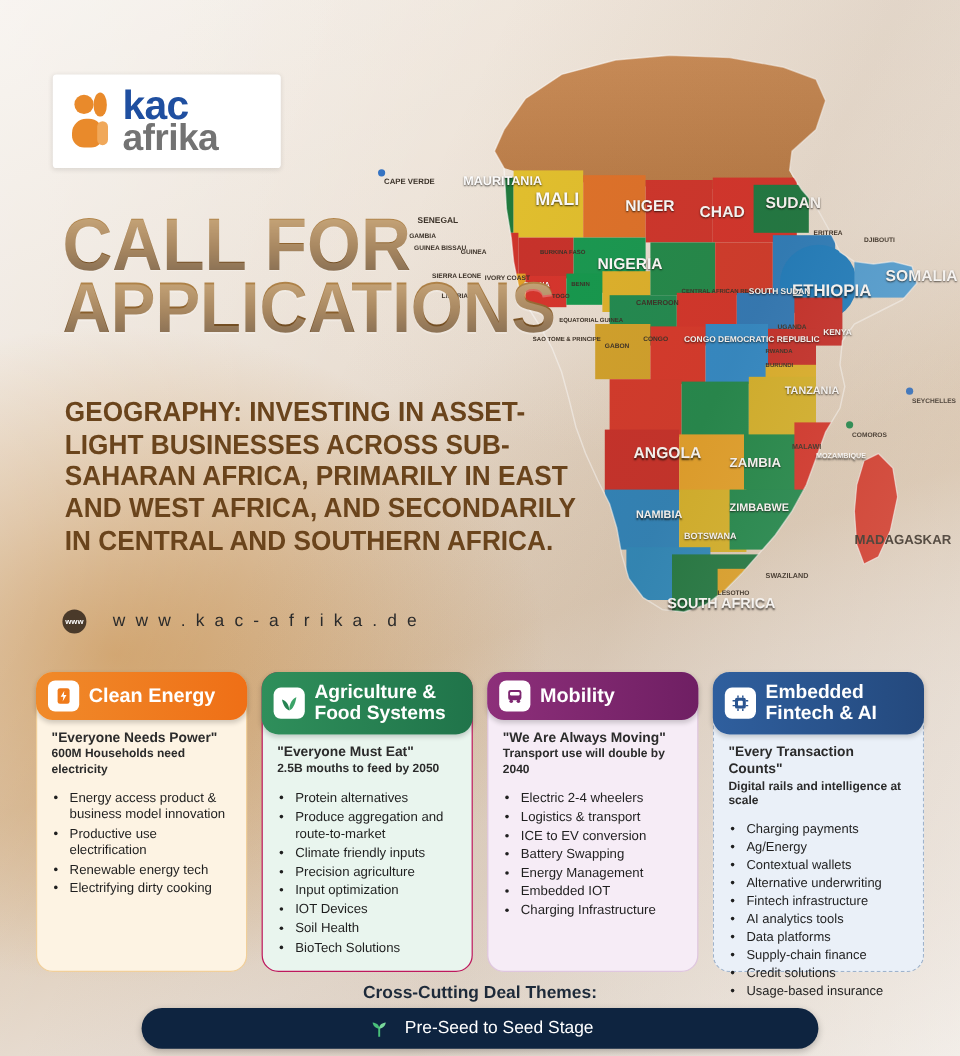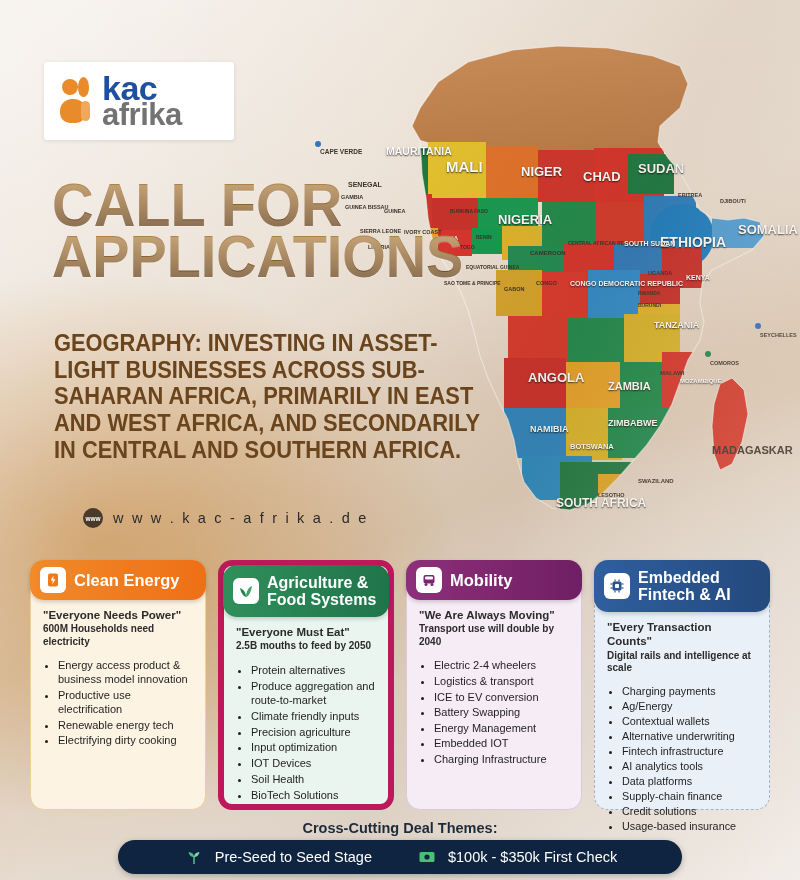--- a/index.html
+++ b/index.html
@@ -45,39 +45,39 @@
     text-shadow:0 1px 0 rgba(255,255,255,0.25);
   }
   .h-l2{font-size:60px;}
   .subhead{
     position:absolute;left:54px;top:330px;width:470px;
     font-weight:700;font-size:23px;line-height:1.16;letter-spacing:0px;
     transform:scaleX(0.95);transform-origin:left top;
     color:#6a441c;
   }
   .website{
-    position:absolute;left:52px;top:508px;display:flex;align-items:center;gap:10px;margin-left:31px;
+    position:absolute;left:52px;top:508px;display:flex;align-items:center;gap:22px;
   }
   .www-badge{
     width:20px;height:20px;border-radius:50%;background:#4a3a2a;color:#fff;
     font-size:6.5px;font-weight:700;display:flex;align-items:center;justify-content:center;
   }
   .website .url{font-size:14.5px;letter-spacing:2.2px;color:#2b2b2b;}
 
   
   .map{position:absolute;right:0;top:22px;width:492px;height:510px;}
   .map svg{display:block;}
   .maplabel{position:absolute;font-weight:700;color:#fff;text-shadow:0 1px 1.6px rgba(0,0,0,0.75);pointer-events:none;}
   .maplabel.dark{color:#3a3128;text-shadow:none;}
 
   
   .cards{position:absolute;left:30px;top:560px;width:740px;height:250px;display:flex;gap:12px;}
   .card{width:176px;border-radius:14px;position:relative;padding:0;box-sizing:border-box;}
   .card.energy{background:#fdf3e3;border:1px solid #f1cf9a;}
-  .card.agri{background:#e9f5ee;border:6px solid #be185d;}
+  .card.agri{background:#e9f5ee;border:1px solid #be185d;}
   .card.mob{background:#f6ecf6;border:1px solid #dfc6df;}
   .card.fin{background:#eaf0f8;border:1.6px dashed #9fb3cc;}
   .pill{
     height:40px;margin:-1px 0 0 -1px;width:calc(100% + 2px);
     border-radius:14px 14px 14px 14px;display:flex;align-items:center;gap:8px;
     padding-left:10px;box-sizing:border-box;color:#fff;font-weight:700;font-size:16.5px;
     box-shadow:0 2px 4px rgba(0,0,0,0.18);
   }
   .pill.two{height:52px;line-height:1.08;font-size:16px;}
   .pill.energy{background:linear-gradient(90deg,#f08a2a,#ef6f16);}
@@ -390,22 +390,13 @@
   <div class="fitem">
     <span class="fico">
       <svg width="20" height="20" viewBox="0 0 20 20">
           <path d="M10 17 V9" stroke="#49c07a" stroke-width="1.6"></path>
           <path d="M10 10 C7 10 5 8 4.5 5 C8 5.4 10 7 10 10 Z" fill="#49c07a"></path>
           <path d="M10 10 C13 10 15 8 15.5 5 C12 5.4 10 7 10 10 Z" fill="#79d89b"></path>
         </svg>
     </span>
     <span>Pre-Seed to Seed Stage</span>
   </div>
-  <div class="fitem">
-    <span class="fico">
-      <svg width="20" height="20" viewBox="0 0 20 20">
-          <rect x="2.5" y="5" width="15" height="10" rx="1.6" fill="#49c07a"></rect>
-          <circle cx="10" cy="10" r="2.6" fill="#0e2440"></circle>
-        </svg>
-    </span>
-    <span>$100k - $350k First Check</span>
-  </div>
 </div>
 
 </body></html>

